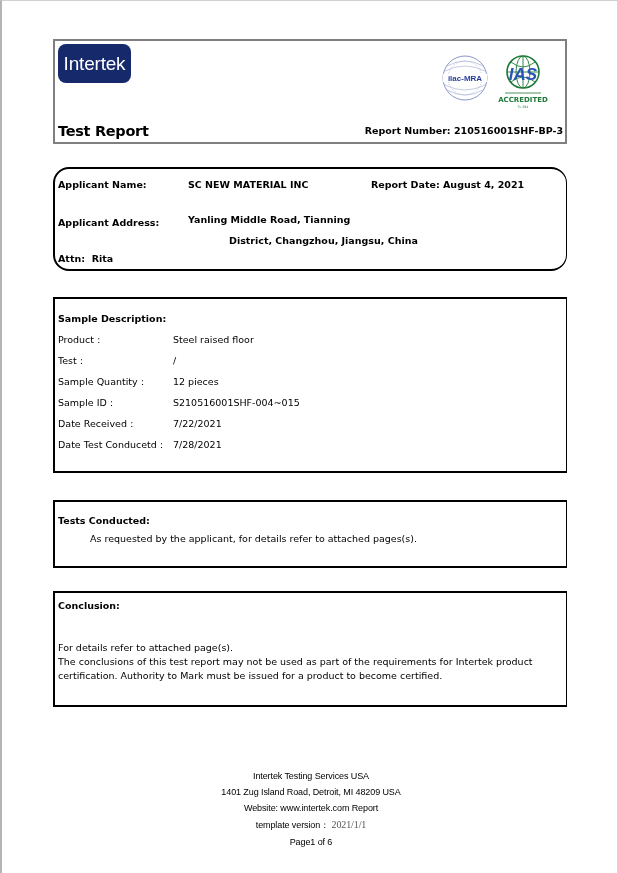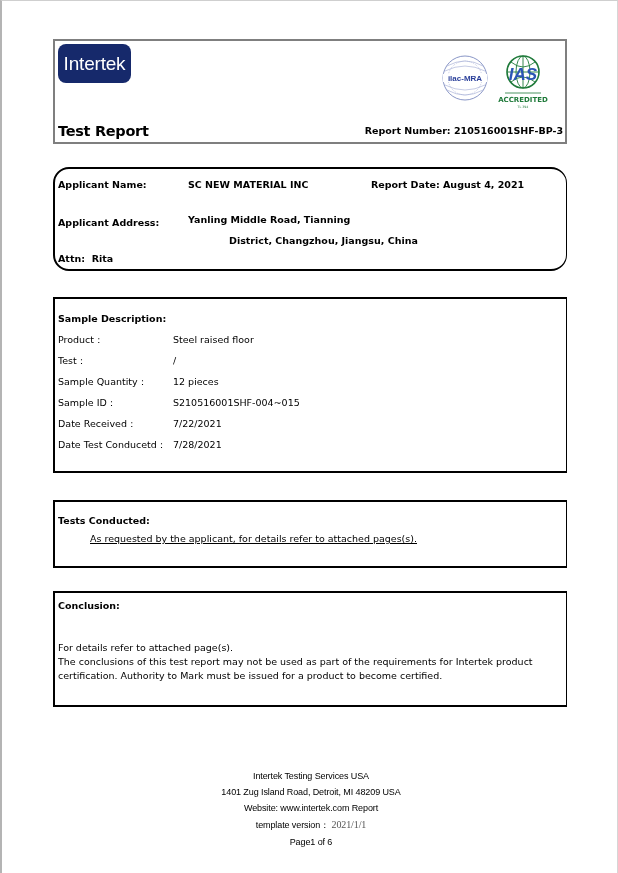--- a/index.html
+++ b/index.html
@@ -116,21 +116,21 @@
 
     <div class="abs" style="left:3px; top:119px;text-align:right;">Date Received：</div>
     <div class="abs" style="left:118px; top:119px;">7/22/2021</div>
 
     <div class="abs" style="left:3px; top:140px;">Date Test Conducetd：</div>
     <div class="abs" style="left:118px; top:140px;">7/28/2021</div>
   </div>
 
   <div class="box tests-box">
     <div class="abs bold" style="left:3px; top:13px;">Tests Conducted:</div>
-    <div class="abs" style="left:35px; top:31px;text-decoration:underline;">As requested by the applicant, for details refer to attached pages(s).</div>
+    <div class="abs" style="left:35px; top:31px;">As requested by the applicant, for details refer to attached pages(s).</div>
   </div>
 
   <div class="box conclusion-box">
     <div class="abs bold" style="left:3px; top:7px;">Conclusion:</div>
     <div class="abs" style="left:3px; top:49px;">For details refer to attached page(s).</div>
     <div class="abs" style="left:3px; top:77px;">certification. Authority to Mark must be issued for a product to become certified.</div>
     <div class="abs" style="left:3px; top:63px;">The conclusions of this test report may not be used as part of the requirements for Intertek product</div>
   </div>
 
   <div class="footer" style="top:770px;">Intertek Testing Services USA</div>

